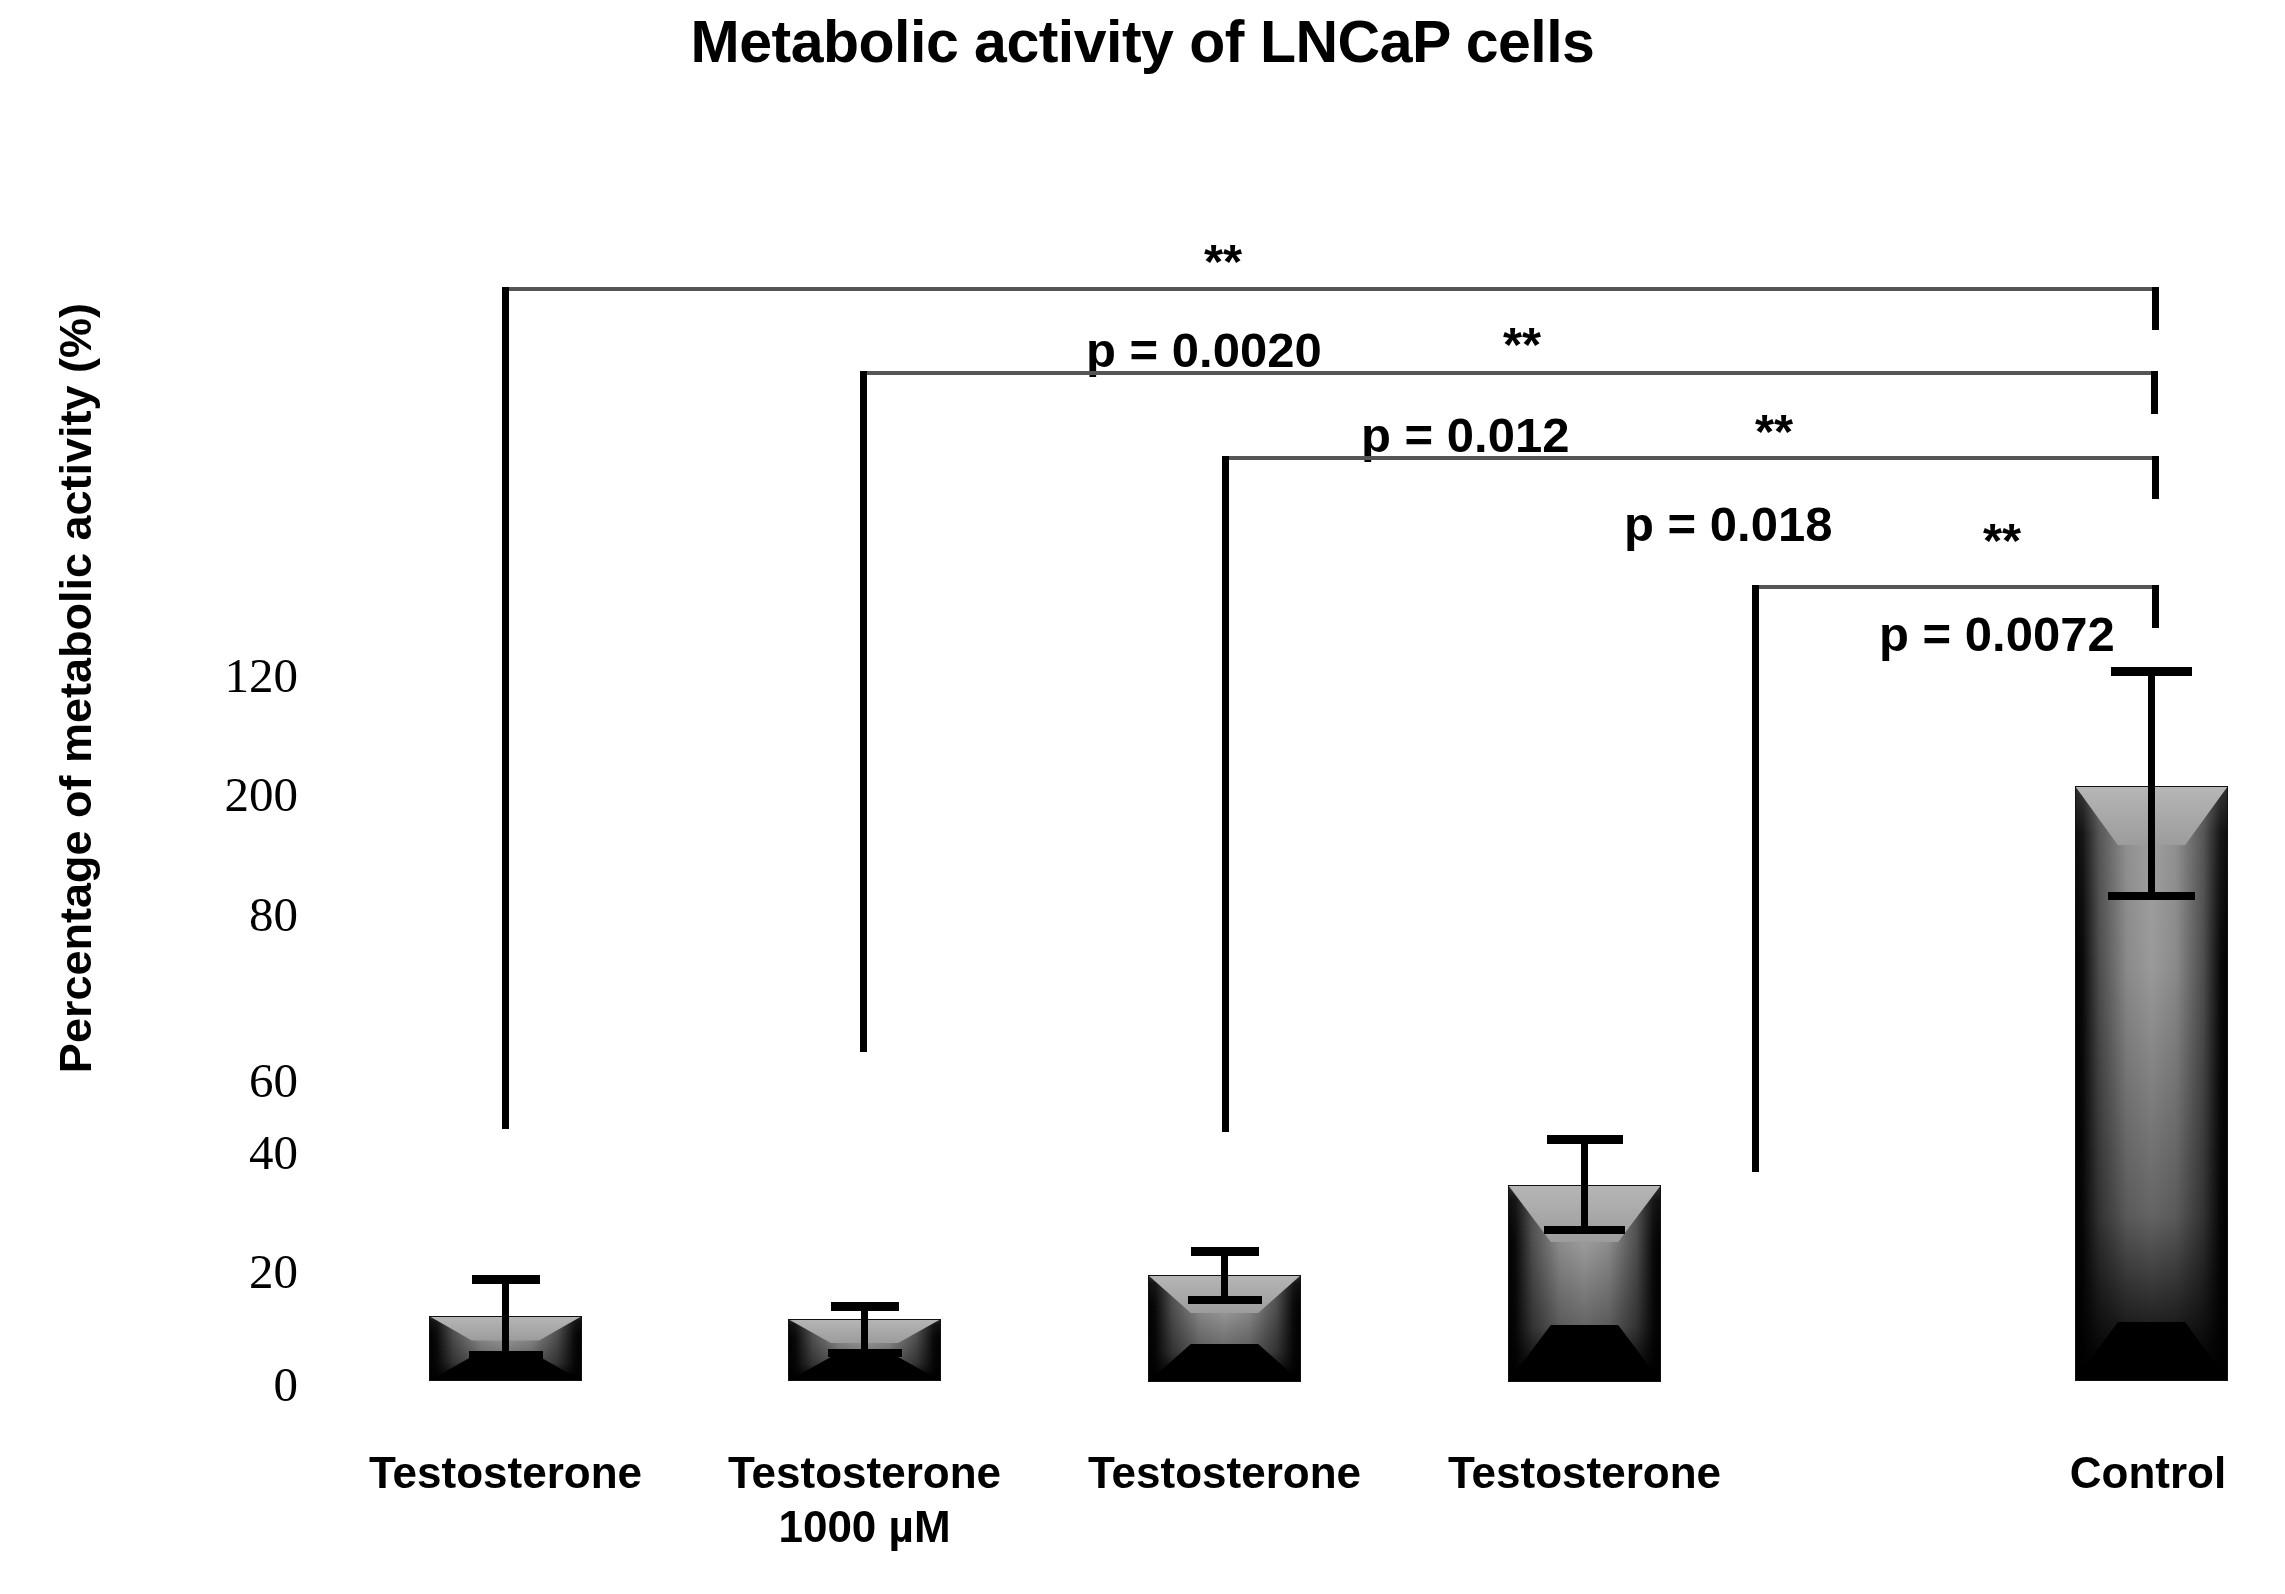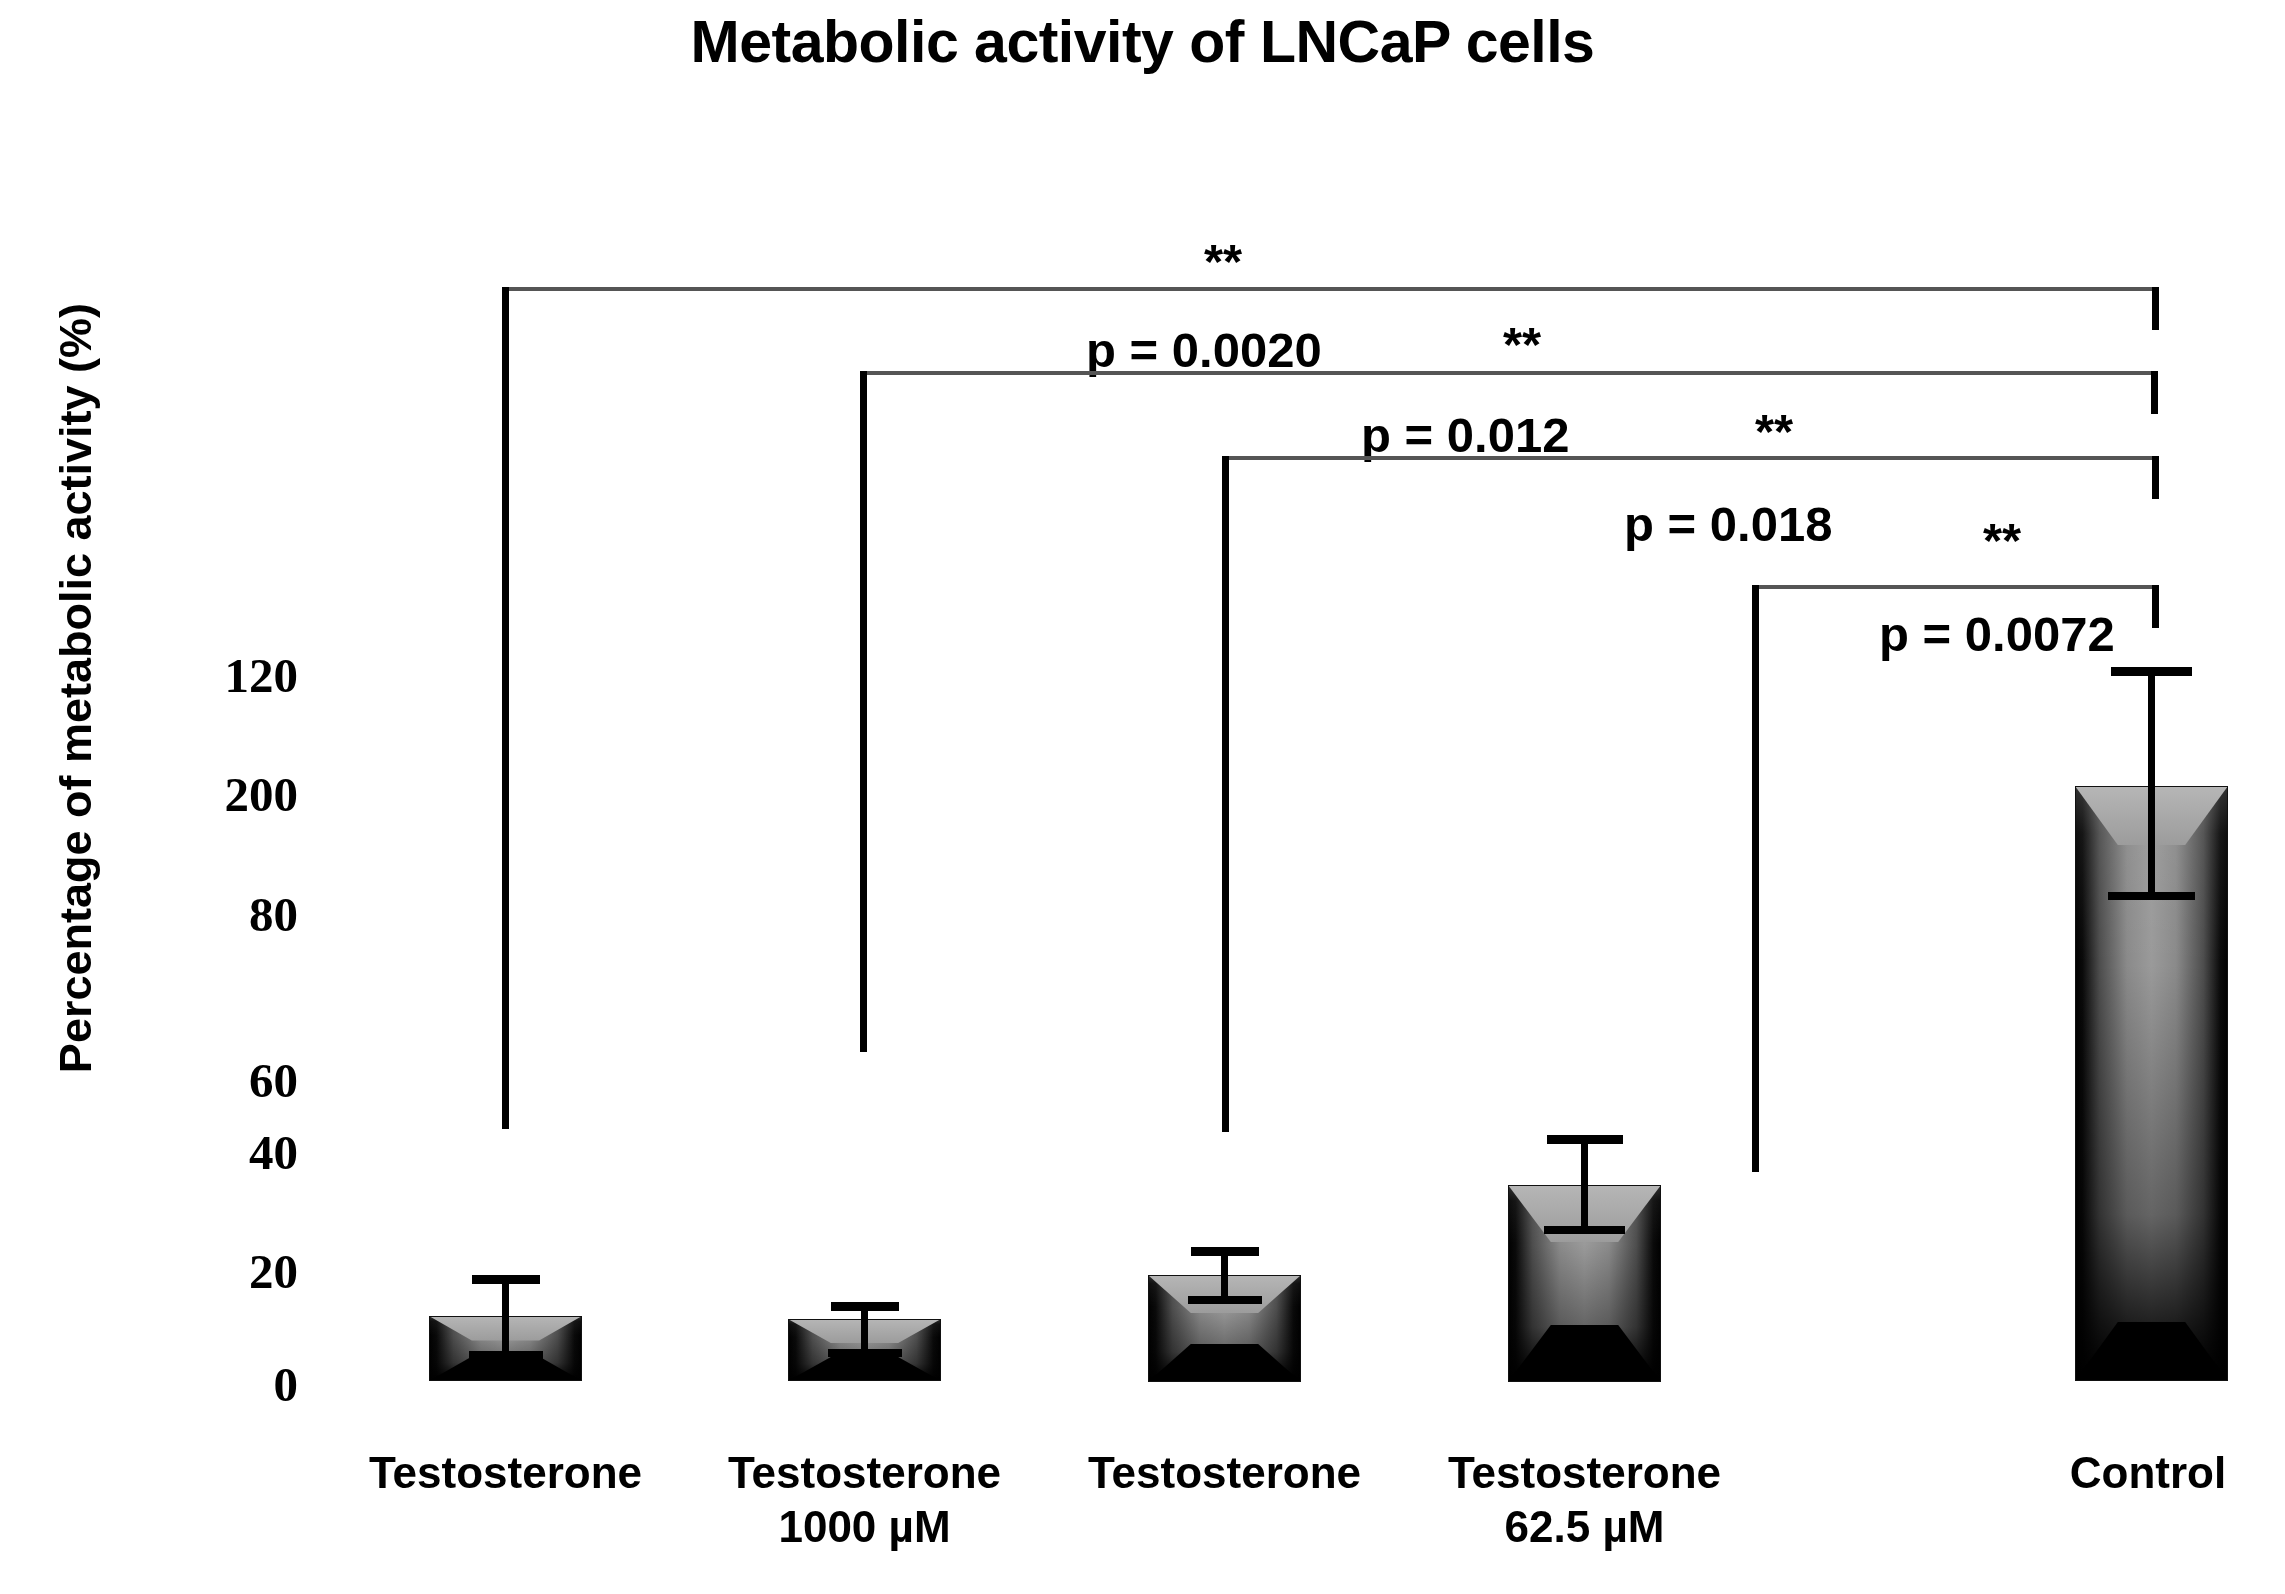--- a/index.html
+++ b/index.html
@@ -27,21 +27,21 @@
   
   #plot{
     position:absolute; left:0; top:0; width:2285px; height:1595px;
   }
 
   .ytick{
     position:absolute; right:0; width:189px;
     text-align:right; font-size:49px; line-height:49px;
     font-family:"Liberation Serif",serif;
   }
-  #y-ticks{position:absolute; left:52px; top:0; width:246px; height:1195px;font-weight:bold;}
+  #y-ticks{position:absolute; left:52px; top:0; width:246px; height:1195px;}
   .bar{
     position:absolute; bottom:0; left:0;
     box-sizing:border-box;
   }
   
   .bar .face{
     position:absolute; inset:0;
     background:
       linear-gradient(to right,
         #000 0%, #0a0a0a 5%, #4d4d4d 16%, #8a8a8a 34%,
@@ -198,21 +198,20 @@
   </div>
   <div class="xlabel" style="left:680px; top:1446px; width:369px;">
     <div>Testosterone</div>
     <div>1000 µM</div>
   </div>
   <div class="xlabel" style="left:1040px; top:1446px; width:369px;">
     <div>Testosterone</div>
   </div>
   <div class="xlabel" style="left:1400px; top:1446px; width:369px;">
     <div>Testosterone</div>
-    <div>62.5 µM</div>
   </div>
   <div class="xlabel" style="left:2006px; top:1446px; width:284px;">
     <div>Control</div>
     <div></div>
   </div>
 
   <div class="bracket" style="left:502px; top:287px; width:1657px; height:842px;">
     <div class="hline"></div>
     <div class="vleft" style="height:842px;"></div>
     <div class="vright" style="height:43px;"></div>

